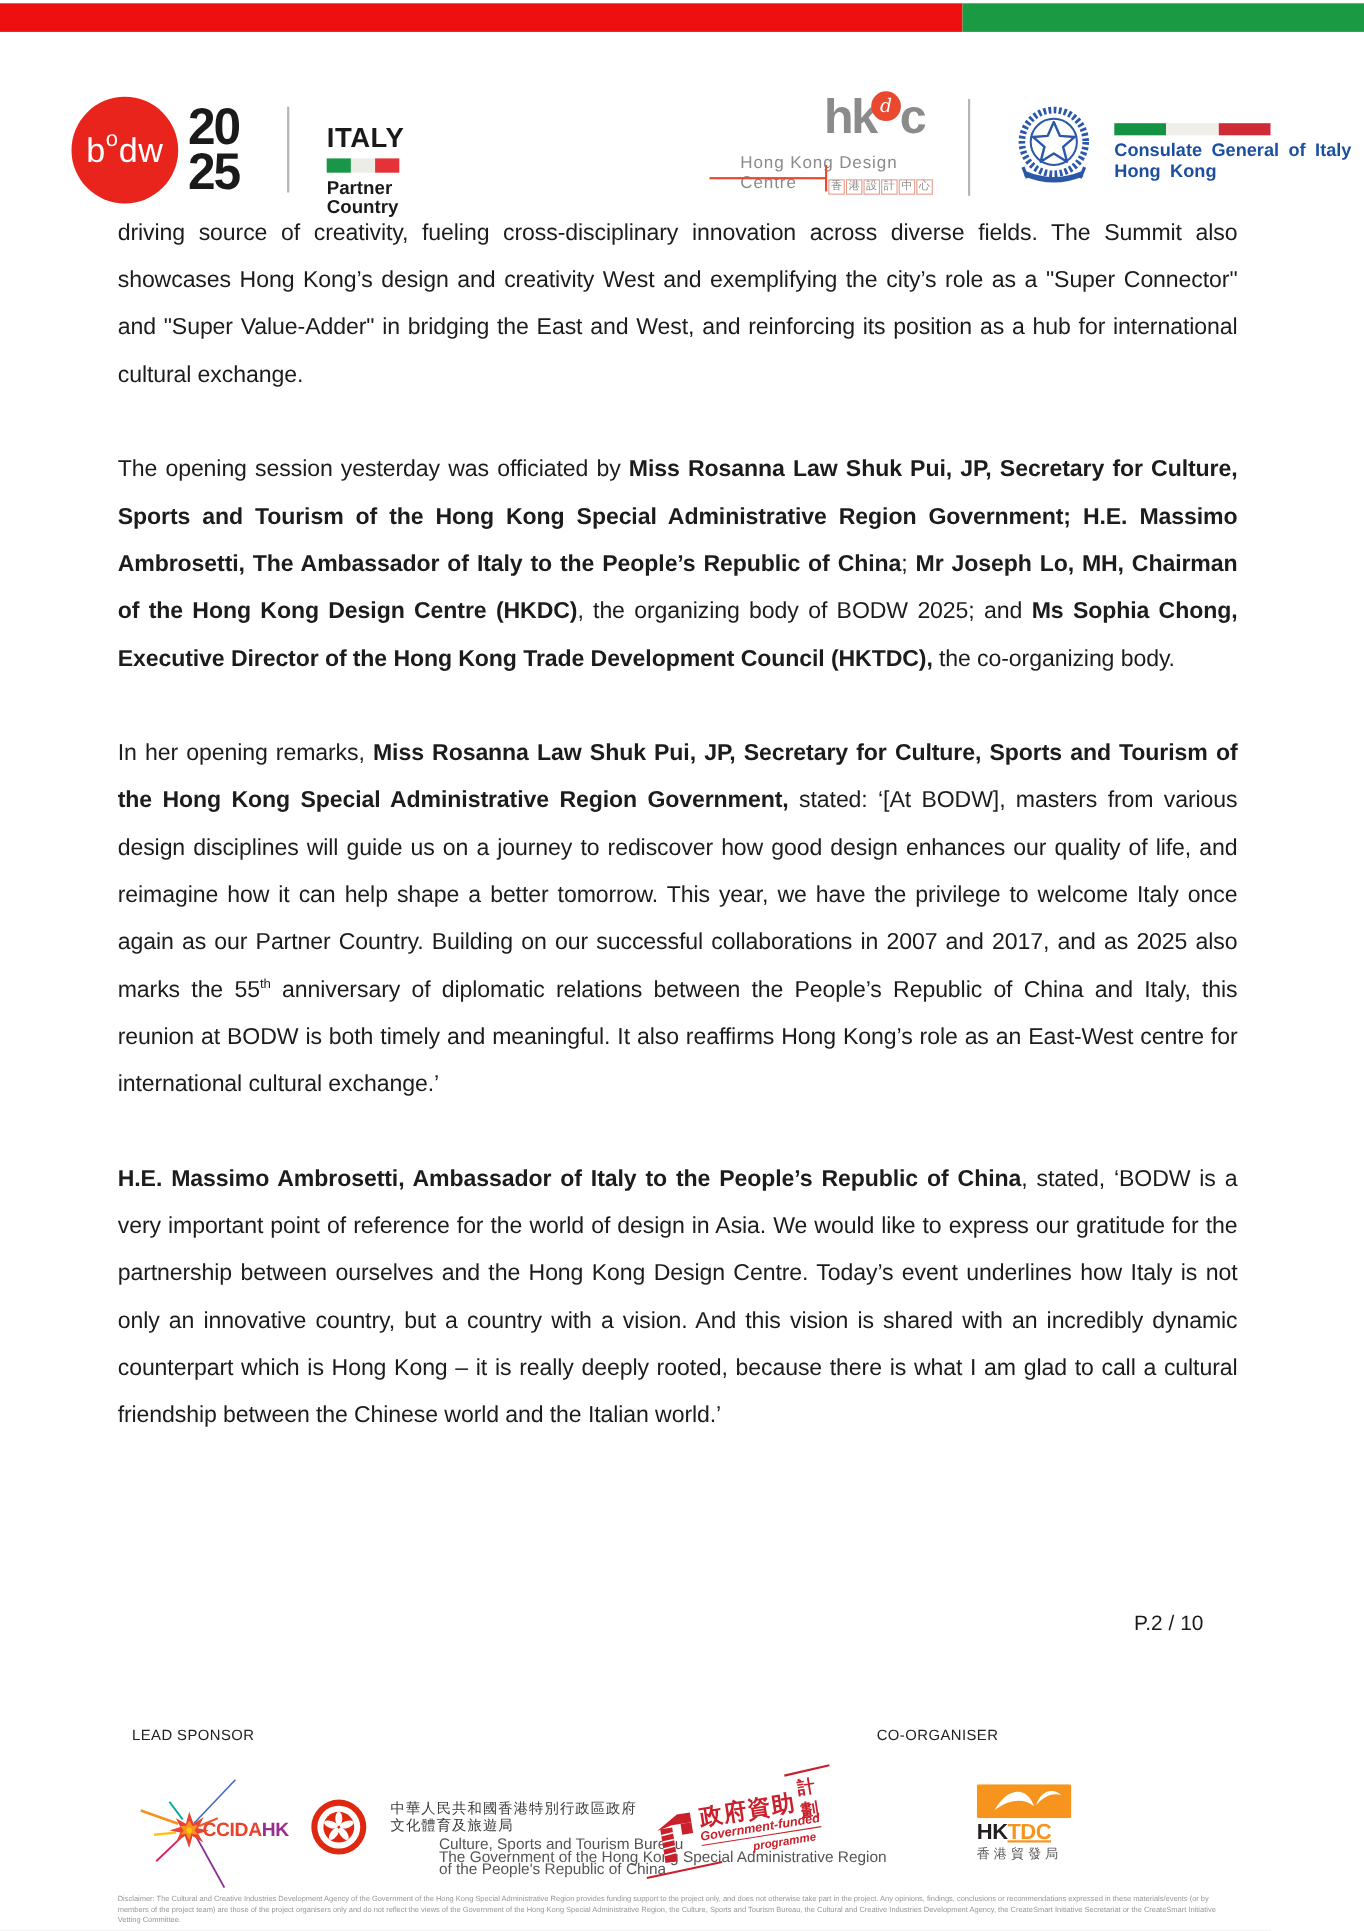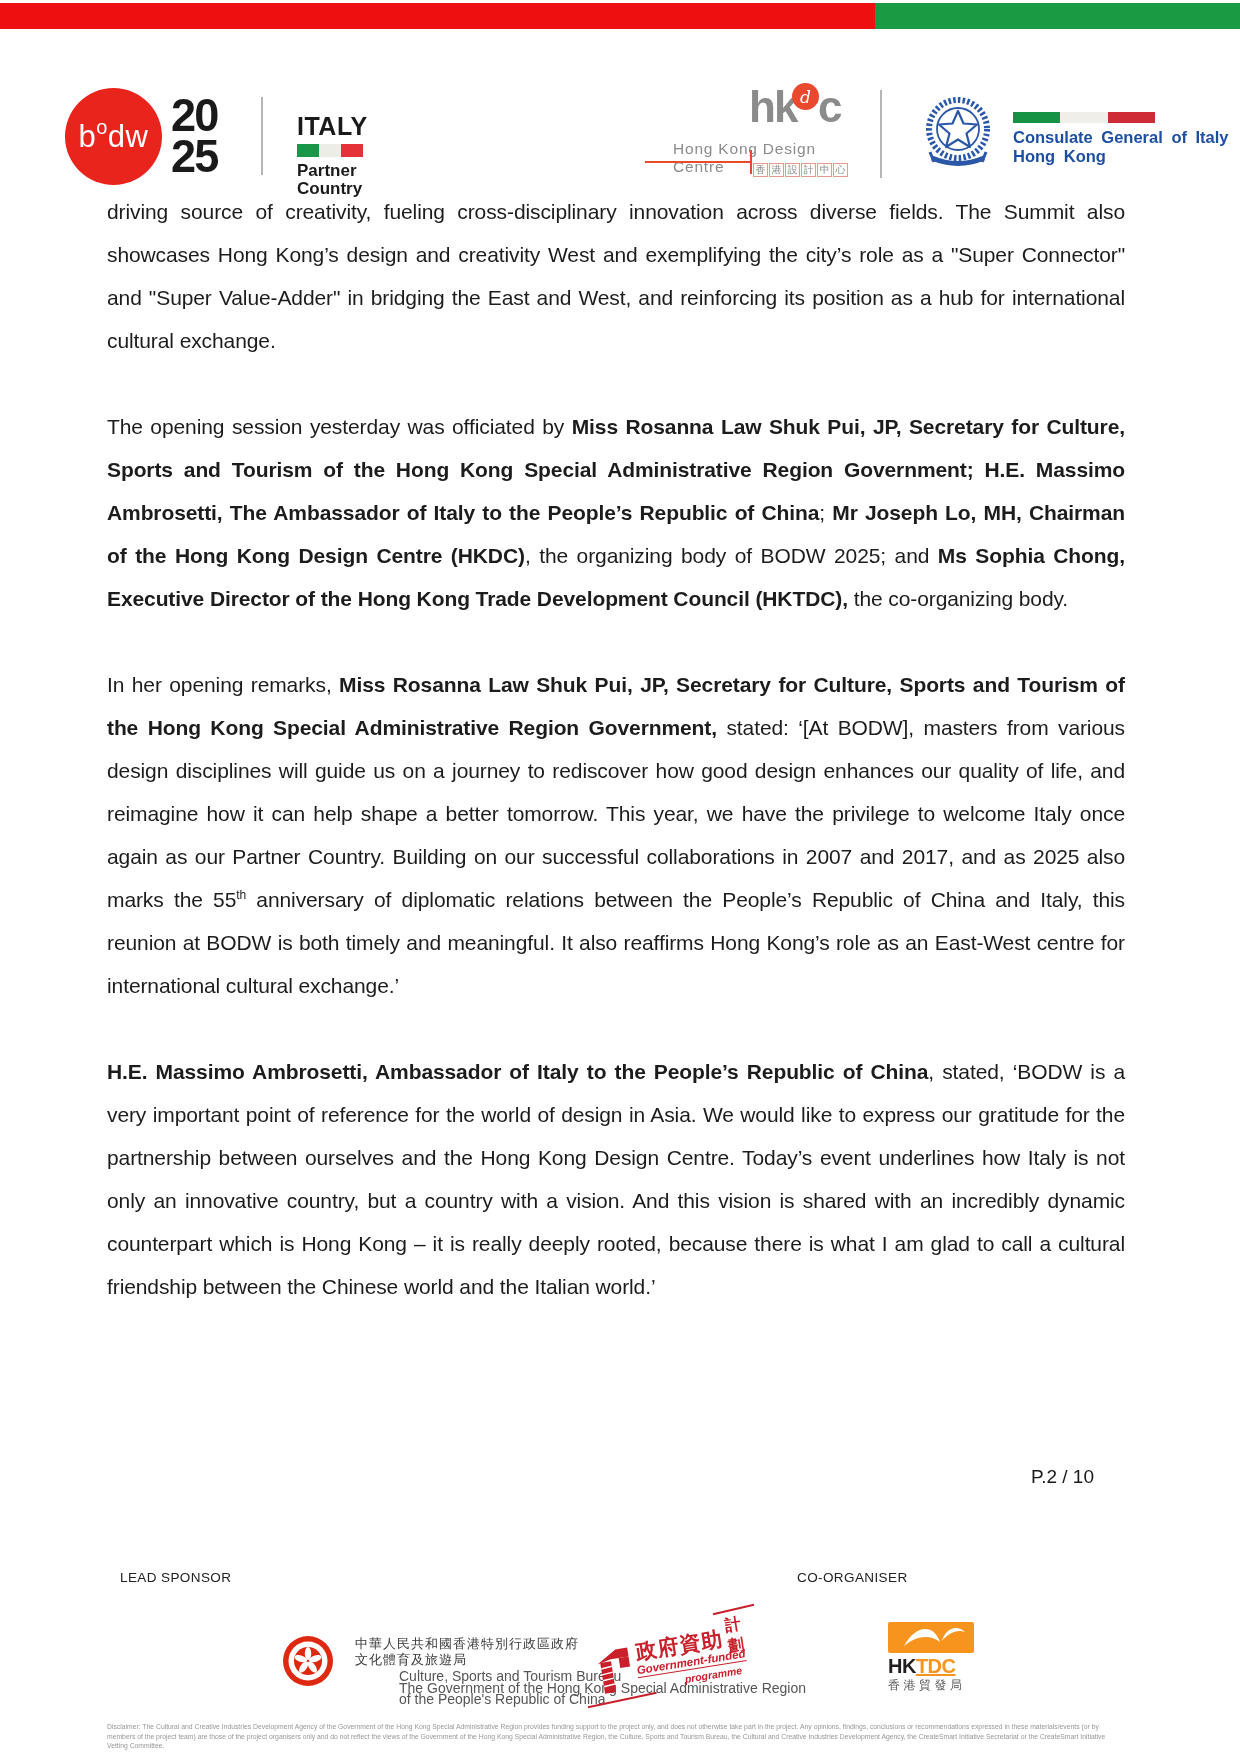--- a/index.html
+++ b/index.html
@@ -187,20 +187,35 @@
     <p><span>The opening session yesterday was officiated by </span><span class="b">Miss Rosanna Law Shuk Pui, JP, Secretary for Culture, Sports and Tourism of the Hong Kong Special Administrative Region Government; H.E. Massimo Ambrosetti, The Ambassador of Italy to the People’s Republic of China</span><span>; </span><span class="b">Mr Joseph Lo, MH, Chairman of the Hong Kong Design Centre (HKDC)</span><span>, the organizing body of BODW 2025; and </span><span class="b">Ms Sophia Chong, Executive Director of the Hong Kong Trade Development Council (HKTDC),</span><span> the co-organizing body.</span></p>
     <p><span>In her opening remarks, </span><span class="b">Miss Rosanna Law Shuk Pui, JP, Secretary for Culture, Sports and Tourism of the Hong Kong Special Administrative Region Government,</span><span> stated: ‘[At BODW], masters from various design disciplines will guide us on a journey to rediscover how good design enhances our quality of life, and reimagine how it can help shape a better tomorrow. This year, we have the privilege to welcome Italy once again as our Partner Country. Building on our successful collaborations in 2007 and 2017, and as 2025 also marks the 55</span><sup>th</sup><span> anniversary of diplomatic relations between the People’s Republic of China and Italy, this reunion at BODW is both timely and meaningful. It also reaffirms Hong Kong’s role as an East-West centre for international cultural exchange.’</span></p>
     <p><span class="b">H.E. Massimo Ambrosetti, Ambassador of Italy to the People’s Republic of China</span><span>, stated, ‘BODW is a very important point of reference for the world of design in Asia. We would like to express our gratitude for the partnership between ourselves and the Hong Kong Design Centre. Today’s event underlines how Italy is not only an innovative country, but a country with a vision. And this vision is shared with an incredibly dynamic counterpart which is Hong Kong – it is really deeply rooted, because there is what I am glad to call a cultural friendship between the Chinese world and the Italian world.’</span></p>
   </div>
 
   <div class="page-num">P.2 / 10</div>
 
   <div class="sponsor-label lead-label">LEAD SPONSOR</div>
   <div class="sponsor-label coorg-label">CO-ORGANISER</div>
 
+  <div class="ccida">
+    <svg width="110" height="104" viewBox="0 0 110 104">
+      <line x1="58" y1="42" x2="96" y2="2" stroke="#4169b2" stroke-width="1.4"></line>
+      <line x1="60" y1="53" x2="86" y2="100" stroke="#8a2e94" stroke-width="1.7"></line>
+      <line x1="44" y1="42" x2="10" y2="30" stroke="#f6921e" stroke-width="2.4"></line>
+      <line x1="46" y1="55" x2="24" y2="76" stroke="#d91f5e" stroke-width="1.7"></line>
+      <line x1="48" y1="38" x2="36" y2="22" stroke="#00a79d" stroke-width="1.7"></line>
+      <line x1="63" y1="44" x2="80" y2="37" stroke="#f05a28" stroke-width="1.9"></line>
+      <line x1="42" y1="50" x2="22" y2="52" stroke="#ffc20e" stroke-width="2.2"></line>
+      <path d="M54 31 L58 42 L67 36 L62 46 L72 48 L62 51 L67 59 L57 53 L54 64 L50 53 L42 59 L46 50 L36 48 L46 45 L42 37 L51 42 Z" fill="#e8432e"></path>
+      <path d="M54 39 L57 44 L62 43 L59 48 L62 52 L56 51 L54 57 L51 51 L46 52 L49 48 L46 44 L51 44 Z" fill="#f6921e"></path>
+      <circle cx="54" cy="48" r="2.6" fill="#ffc20e"></circle>
+    </svg>
+    <div class="ccida-text"><span class="ccida-red">CCIDA</span><span class="ccida-purple">HK</span></div>
+  </div>
 
   <div class="hksar">
     <svg width="52" height="54" viewBox="0 0 52 54">
       <circle cx="26" cy="27" r="25" fill="#de2910"></circle>
       <circle cx="26" cy="27" r="19.5" fill="#fff"></circle>
       <circle cx="26" cy="27" r="14" fill="#de2910"></circle>
       <g fill="#fff">
         <ellipse cx="26" cy="19.5" rx="3.2" ry="6.5"></ellipse>
         <ellipse cx="26" cy="19.5" rx="3.2" ry="6.5" transform="rotate(72 26 27)"></ellipse>
         <ellipse cx="26" cy="19.5" rx="3.2" ry="6.5" transform="rotate(144 26 27)"></ellipse>

